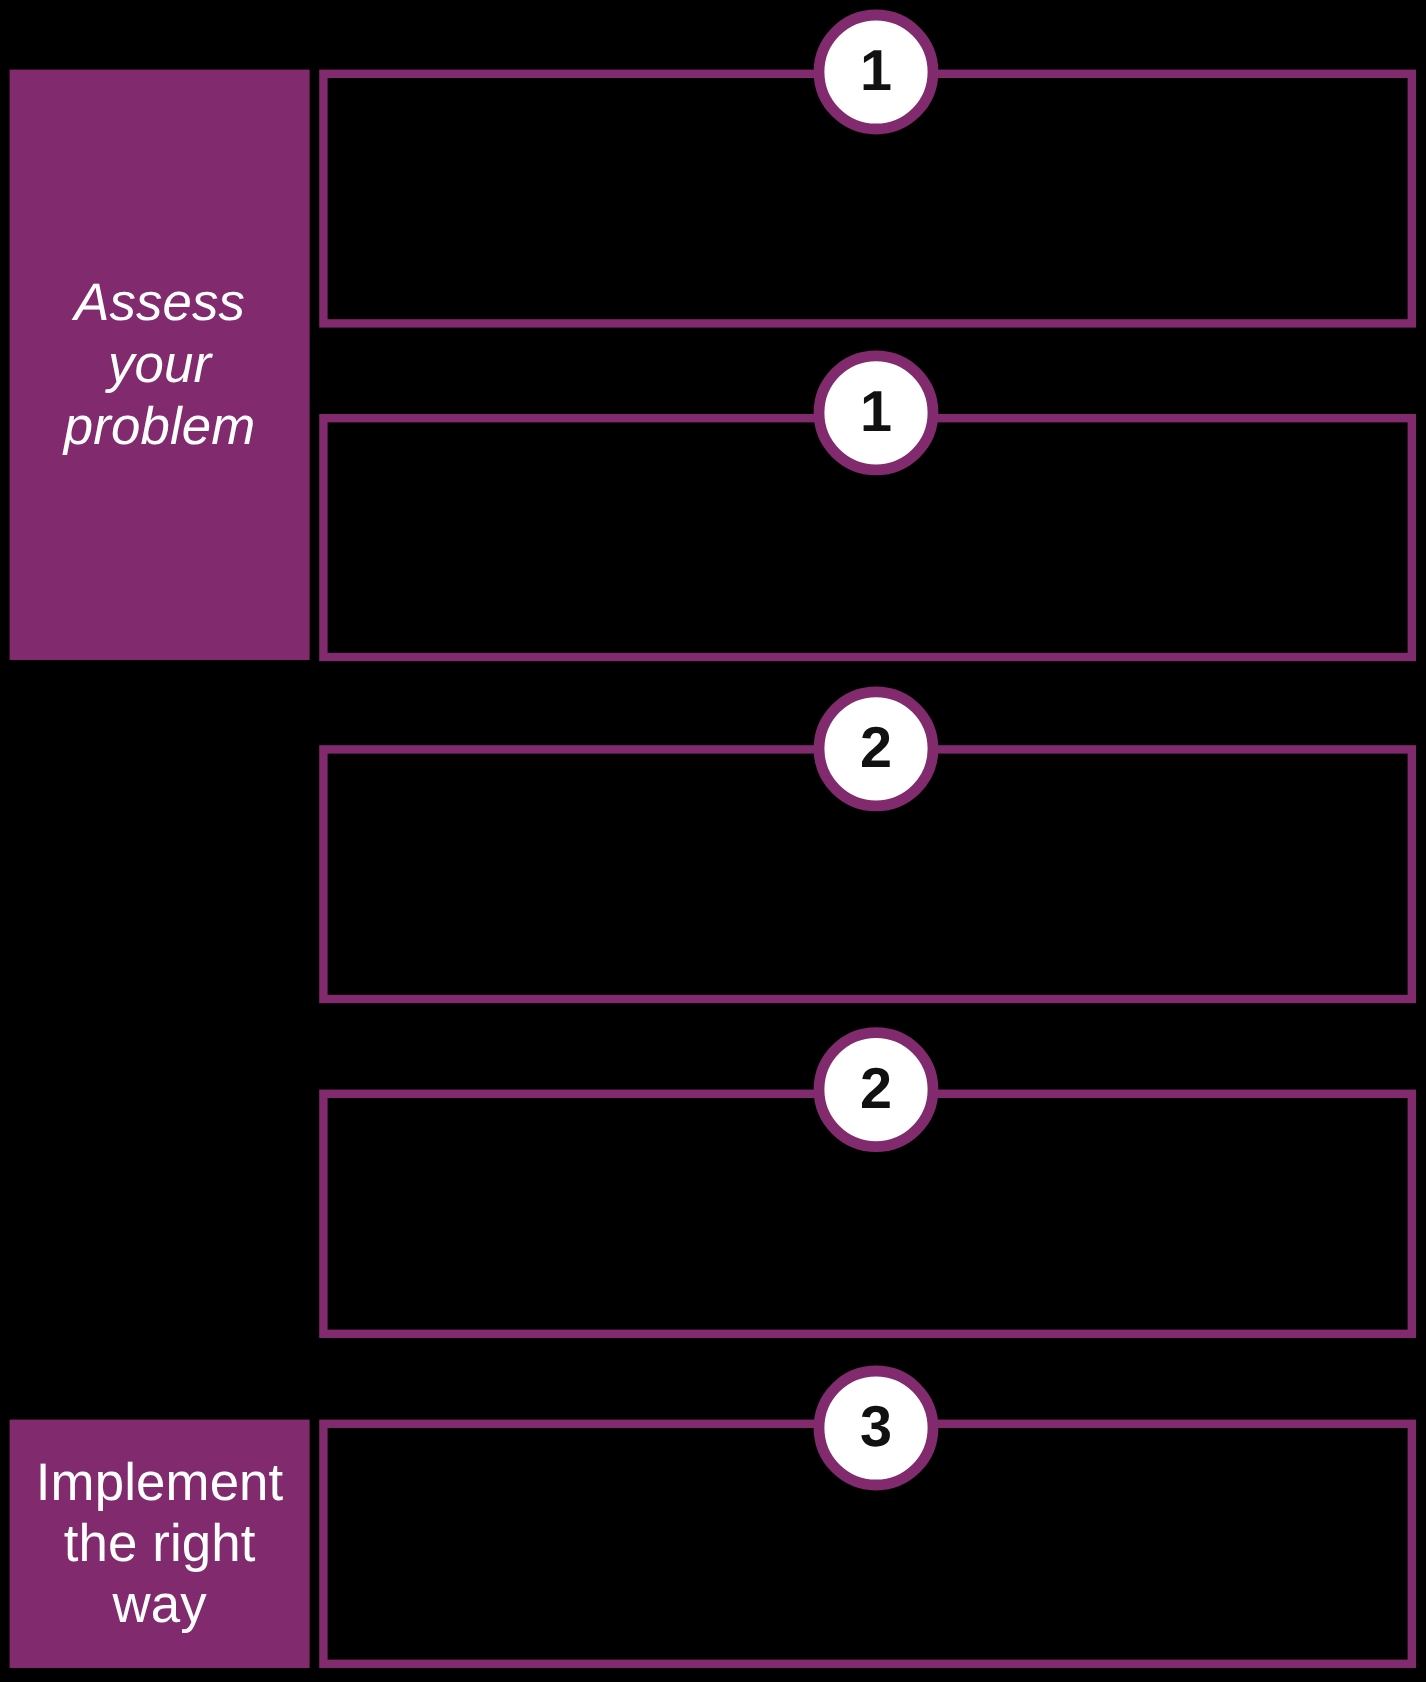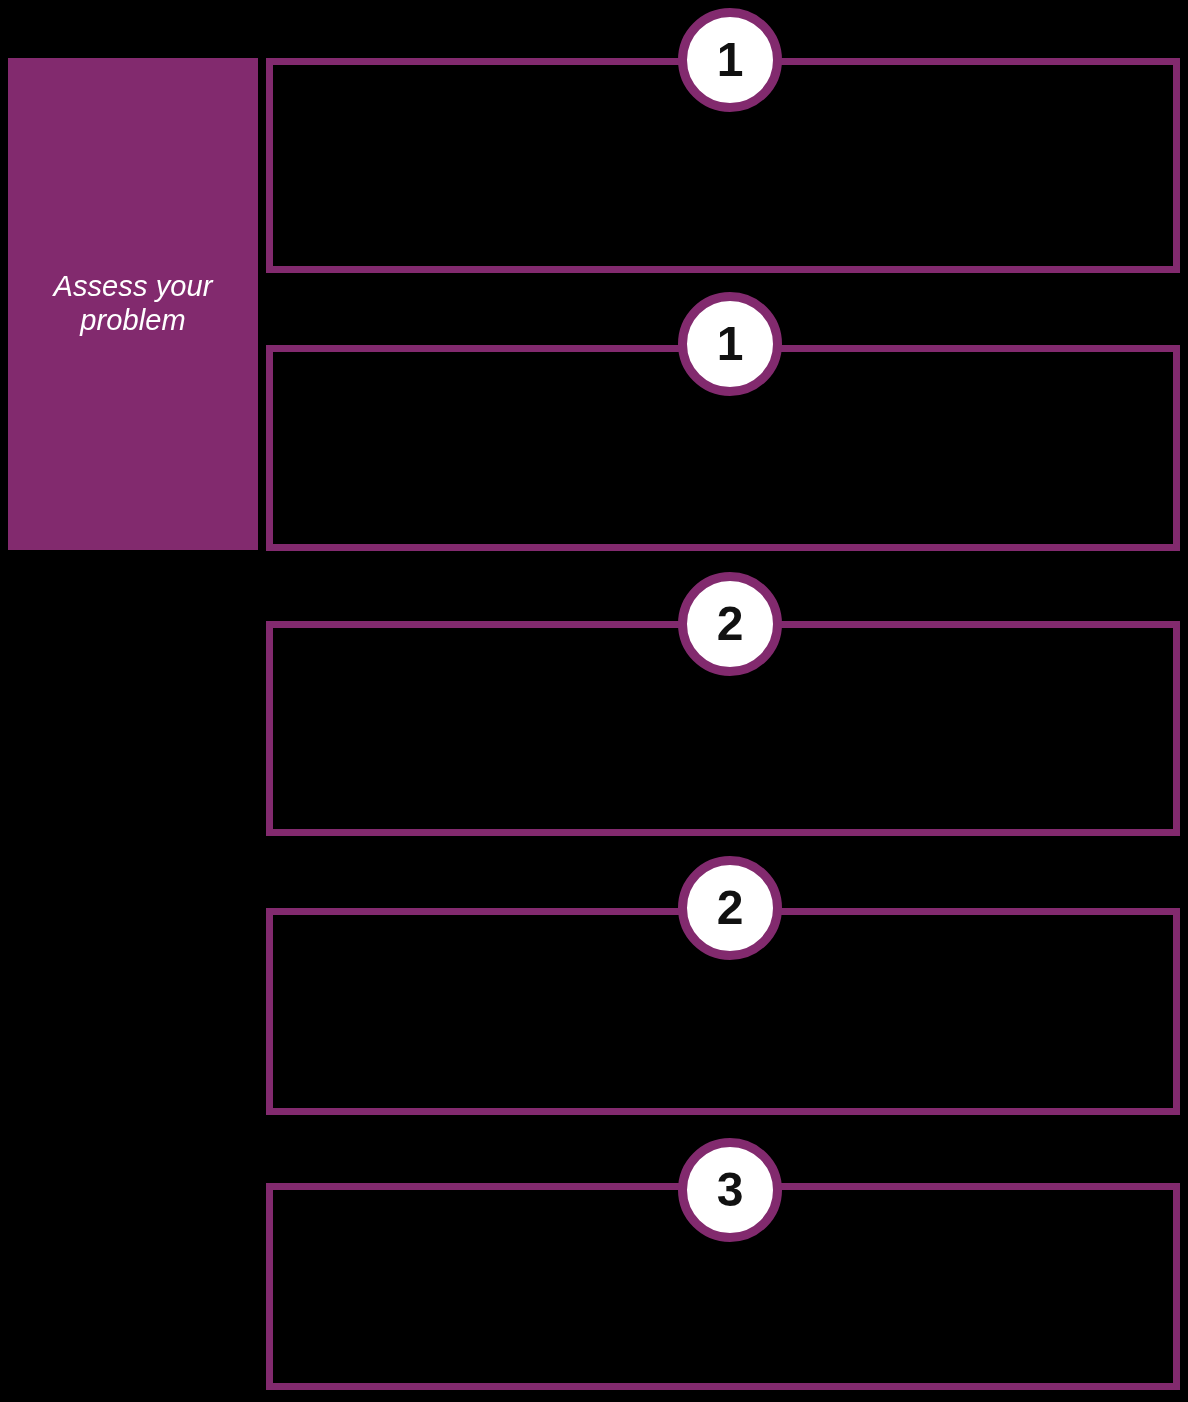--- a/index.html
+++ b/index.html
@@ -24,21 +24,21 @@
   
   .stage-label {
     position: absolute;
     background: #822A6E;
     color: #FFFFFF;
     display: flex;
     align-items: center;
     justify-content: center;
     text-align: center;
     line-height: 1.16;
-    font-size: 29px;
+    font-size: 44px;
     letter-spacing: 0.1px;
     box-sizing: border-box;
     padding: 0 6px;
   }
   .stage-label.italic {
     font-style: italic;
   }
 
   
   .step-box {
@@ -94,20 +94,23 @@
   <div class="step-box" style="left:266px; top:908px; width:914px; height:207px;"></div>
 
   <div class="step-circle" style="left:678px; top:572px;">
     <span>2</span>
   </div>
 
   <div class="step-circle" style="left:678px; top:856px;">
     <span>2</span>
   </div>
 
+  <div class="stage-label" style="left:8px; top:1183px; width:250px; height:207px;">
+    <span>Implement the right way</span>
+  </div>
 
   <div class="step-box" style="left:266px; top:1183px; width:914px; height:207px;"></div>
 
   <div class="step-circle" style="left:678px; top:1138px;">
     <span>3</span>
   </div>
 
 </div>
 
 </body></html>

